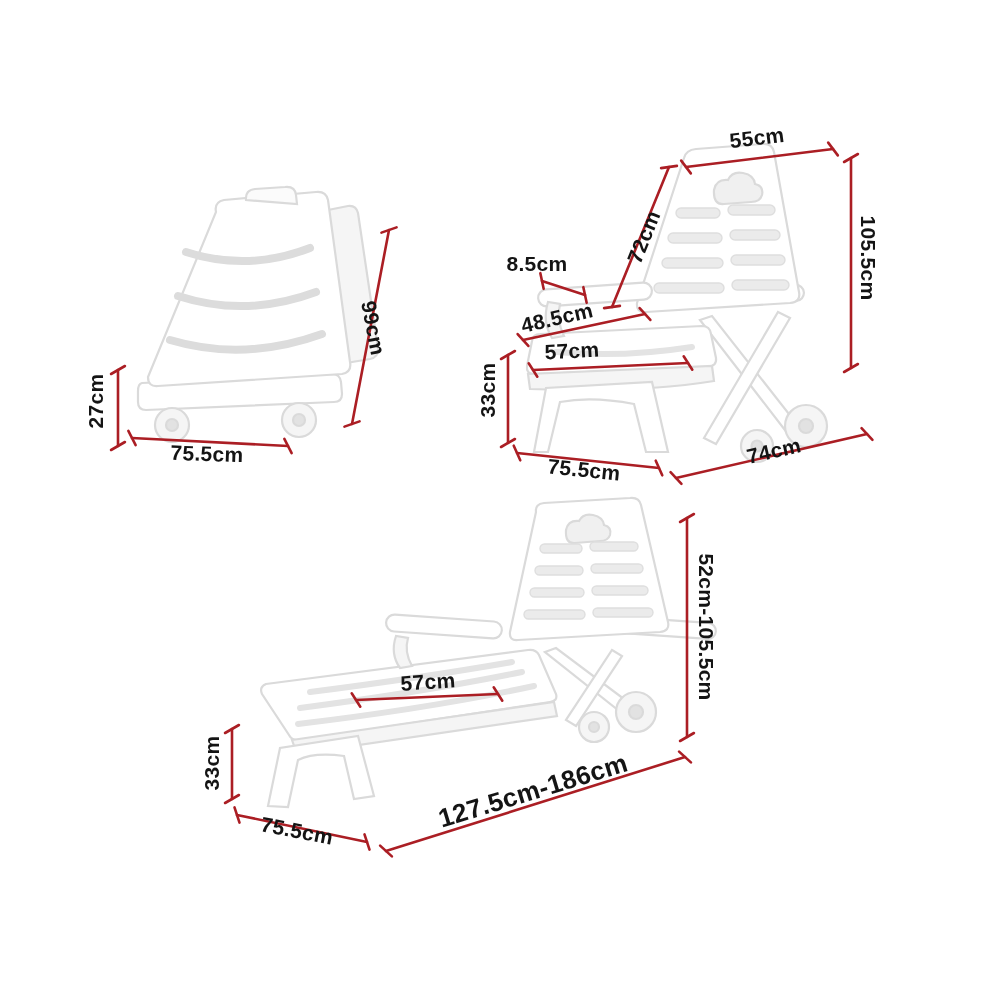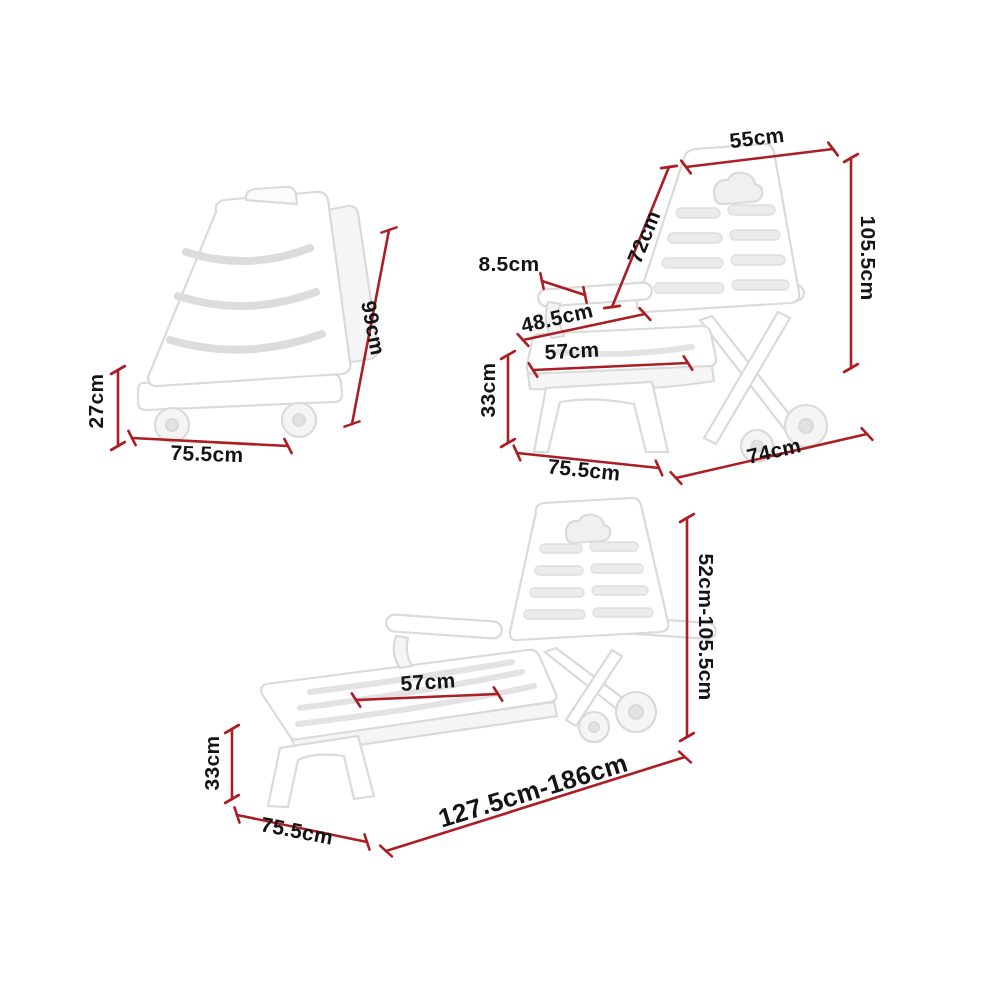--- a/index.html
+++ b/index.html
@@ -198,21 +198,21 @@
         </g>
   </g>
 </svg>
 
 <div class="dim-label" style="left:96px;top:401px;transform:translate(-50%,-50%) rotate(-90deg);">27cm</div>
 <div class="dim-label" style="left:207px;top:454px;transform:translate(-50%,-50%) rotate(2deg);">75.5cm</div>
 <div class="dim-label" style="left:373px;top:328px;transform:translate(-50%,-50%) rotate(79deg);">99cm</div>
 
 <div class="dim-label" style="left:757px;top:138px;transform:translate(-50%,-50%) rotate(-7deg);">55cm</div>
 <div class="dim-label" style="left:644px;top:237px;transform:translate(-50%,-50%) rotate(-68deg);">72cm</div>
-<div class="dim-label" style="left:509px;top:264px;transform:translate(-50%,-50%);">8.5cm</div>
+<div class="dim-label" style="left:537px;top:264px;transform:translate(-50%,-50%);">8.5cm</div>
 <div class="dim-label" style="left:557px;top:318px;transform:translate(-50%,-50%) rotate(-13deg);">48.5cm</div>
 <div class="dim-label" style="left:572px;top:351px;transform:translate(-50%,-50%) rotate(-3deg);">57cm</div>
 <div class="dim-label" style="left:488px;top:390px;transform:translate(-50%,-50%) rotate(-90deg);">33cm</div>
 <div class="dim-label" style="left:584px;top:470px;transform:translate(-50%,-50%) rotate(6deg);">75.5cm</div>
 <div class="dim-label" style="left:774px;top:451px;transform:translate(-50%,-50%) rotate(-13deg);">74cm</div>
 <div class="dim-label" style="left:868px;top:258px;transform:translate(-50%,-50%) rotate(90deg);">105.5cm</div>
 
 <div class="dim-label" style="left:428px;top:682px;transform:translate(-50%,-50%) rotate(-4deg);">57cm</div>
 <div class="dim-label" style="left:706px;top:627px;transform:translate(-50%,-50%) rotate(90deg);">52cm-105.5cm</div>
 <div class="dim-label" style="left:212px;top:763px;transform:translate(-50%,-50%) rotate(-90deg);">33cm</div>

